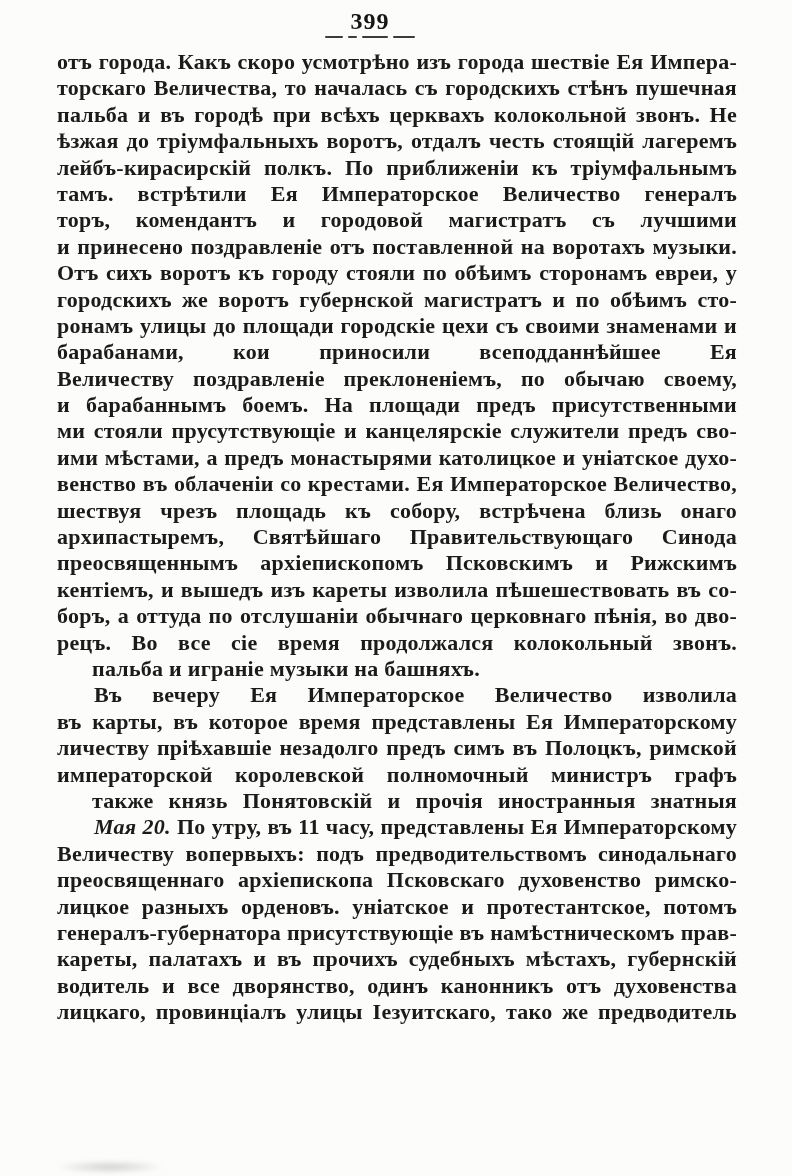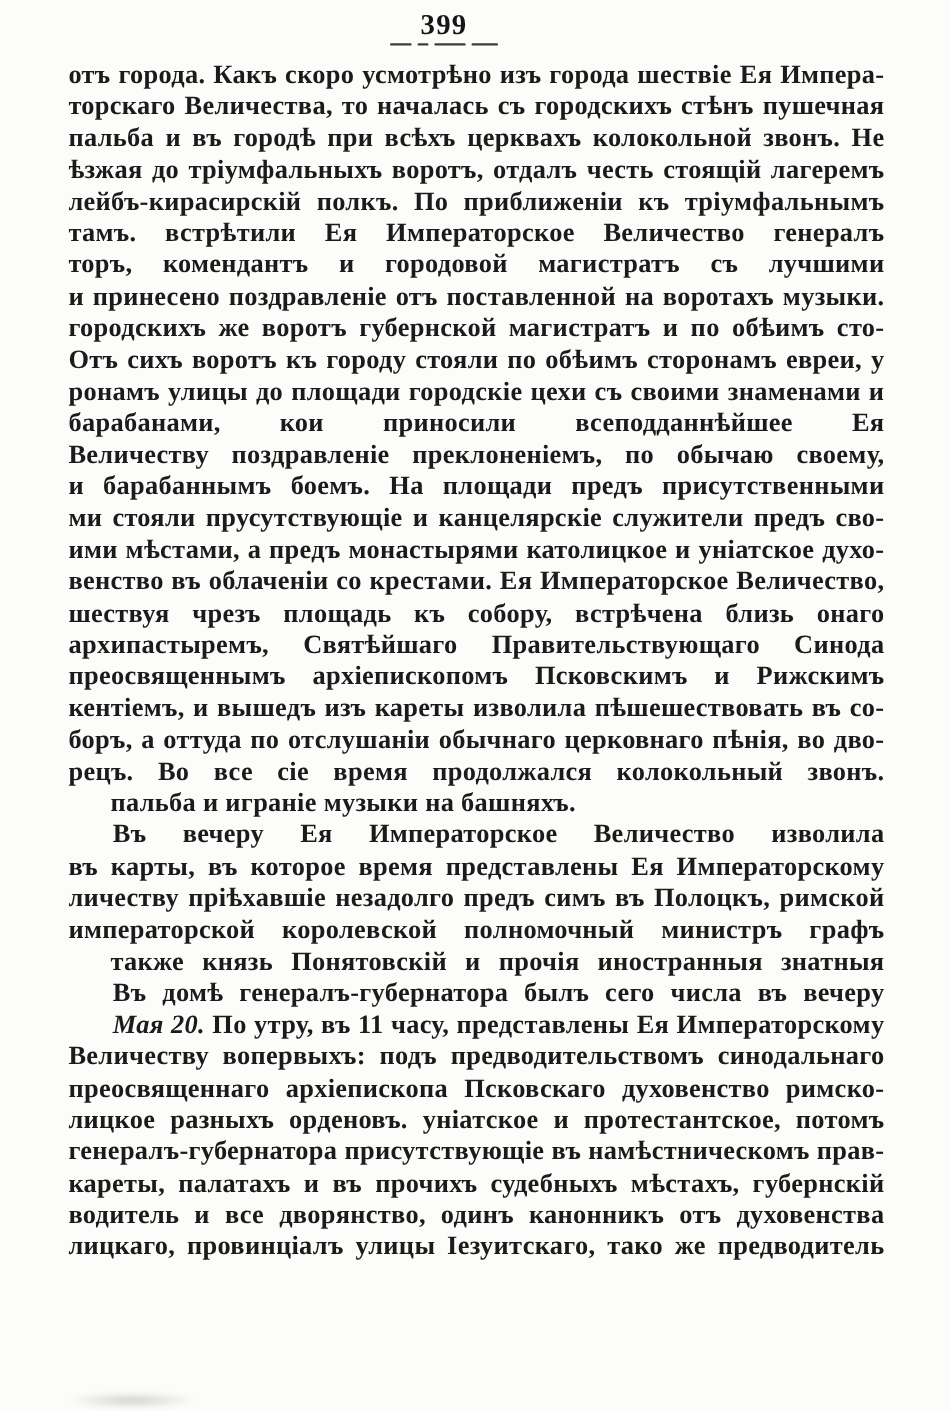--- a/index.html
+++ b/index.html
@@ -89,22 +89,22 @@
   <main class="text-block" id="text-block">
       <div class="para">
         <div class="line">отъ города. Какъ скоро усмотрѣно изъ города шествіе Ея Импера-</div>
         <div class="line">торскаго Величества, то началась съ городскихъ стѣнъ пушечная</div>
         <div class="line">пальба и въ городѣ при всѣхъ церквахъ колокольной звонъ. Не до-</div>
         <div class="line">ѣзжая до тріумфальныхъ воротъ, отдалъ честь стоящій лагеремъ</div>
         <div class="line">лейбъ-кирасирскій полкъ. По приближеніи къ тріумфальнымъ воро-</div>
         <div class="line">тамъ. встрѣтили Ея Императорское Величество генералъ губерна-</div>
         <div class="line">торъ, комендантъ и городовой магистратъ съ лучшими мѣщанами,</div>
         <div class="line">и принесено поздравленіе отъ поставленной на воротахъ музыки.</div>
+        <div class="line">Отъ сихъ воротъ къ городу стояли по обѣимъ сторонамъ евреи, у</div>
         <div class="line">городскихъ же воротъ губернской магистратъ и по обѣимъ сто-</div>
-        <div class="line">Отъ сихъ воротъ къ городу стояли по обѣимъ сторонамъ евреи, у</div>
         <div class="line">ронамъ улицы до площади городскіе цехи съ своими знаменами и</div>
         <div class="line">барабанами, кои приносили всеподданнѣйшее Ея Императорскому</div>
         <div class="line">Величеству поздравленіе преклоненіемъ, по обычаю своему, знаменъ</div>
         <div class="line">и барабаннымъ боемъ. На площади предъ присутственными мѣста-</div>
         <div class="line">ми стояли прусутствующіе и канцелярскіе служители предъ сво-</div>
         <div class="line">ими мѣстами, а предъ монастырями католицкое и уніатское духо-</div>
         <div class="line">венство въ облаченіи со крестами. Ея Императорское Величество,</div>
         <div class="line">шествуя чрезъ площадь къ собору, встрѣчена близь онаго здѣшнимъ</div>
         <div class="line">архипастыремъ, Святѣйшаго Правительствующаго Синода членомъ,</div>
         <div class="line">преосвященнымъ архіепископомъ Псковскимъ и Рижскимъ Инно-</div>
@@ -114,21 +114,20 @@
         <div class="line end">пальба и играніе музыки на башняхъ.</div>
       </div>
       <div class="para">
         <div class="line first-indent">Въ вечеру Ея Императорское Величество изволила забавляться</div>
         <div class="line">въ карты, въ которое время представлены Ея Императорскому Ве-</div>
         <div class="line">личеству пріѣхавшіе незадолго предъ симъ въ Полоцкъ, римской</div>
         <div class="line">императорской королевской полномочный министръ графъ Кобенцль,</div>
         <div class="line end">также князь Понятовскій и прочія иностранныя знатныя особы.</div>
       </div>
       <div class="para">
-        <div class="line first-indent">Въ домѣ генералъ-губернатора былъ сего числа въ вечеру</div>
       </div>
       <div class="para">
         <div class="line first-indent"><i>Мая 20.</i> По утру, въ 11 часу, представлены Ея Императорскому</div>
         <div class="line">Величеству вопервыхъ: подъ предводительствомъ синодальнаго члена,</div>
         <div class="line">преосвященнаго архіепископа Псковскаго духовенство римско-като-</div>
         <div class="line">лицкое разныхъ орденовъ. уніатское и протестантское, потомъ отъ</div>
         <div class="line">генералъ-губернатора присутствующіе въ намѣстническомъ прав-</div>
         <div class="line">кареты, палатахъ и въ прочихъ судебныхъ мѣстахъ, губернскій пред-</div>
         <div class="line">водитель и все дворянство, одинъ канонникъ отъ духовенства като-</div>
         <div class="line">лицкаго, провинціалъ улицы Іезуитскаго, тако же предводитель</div>

